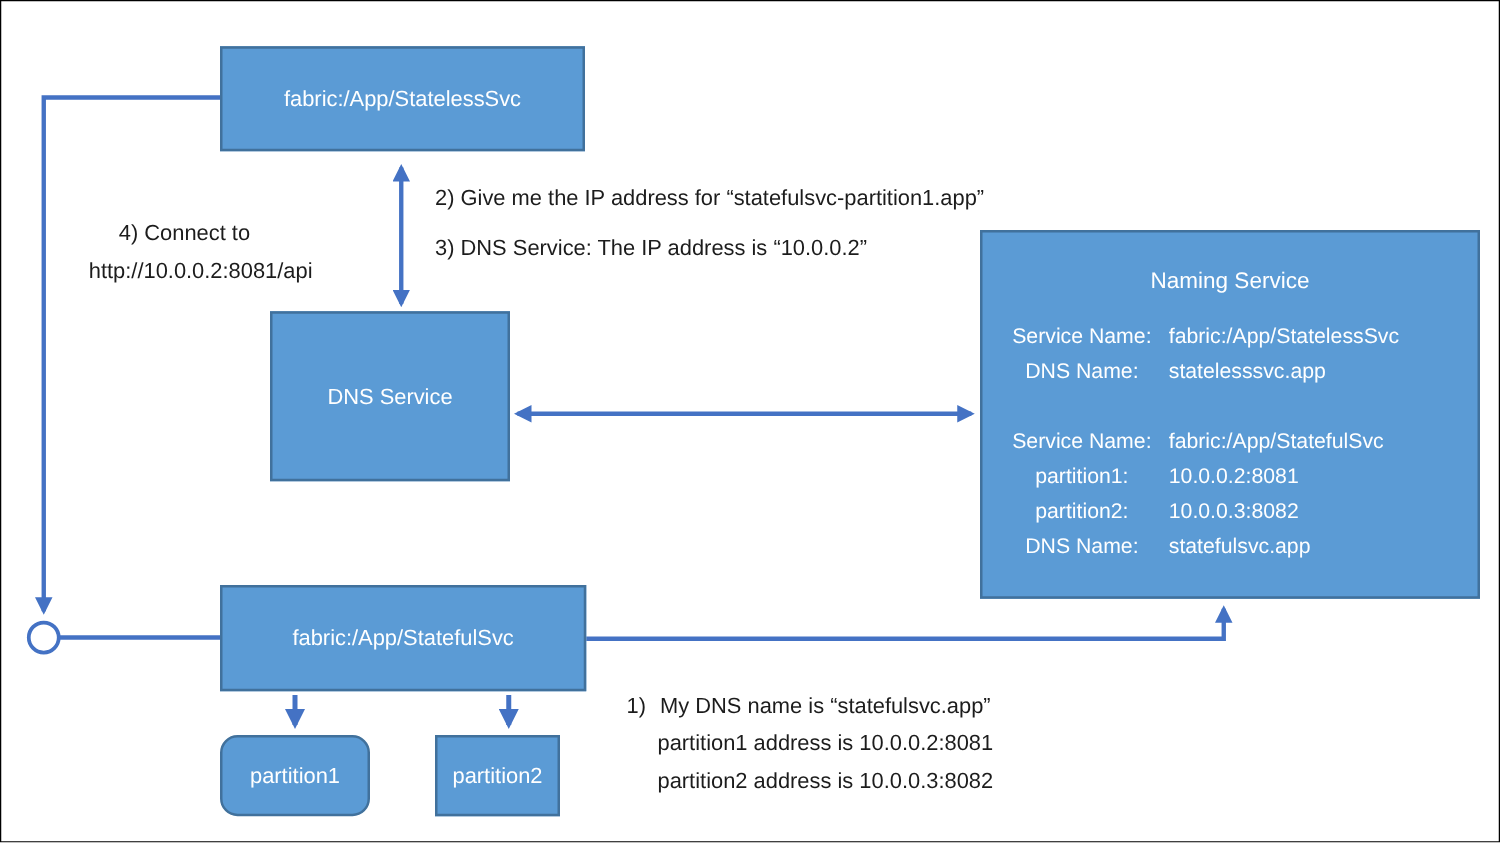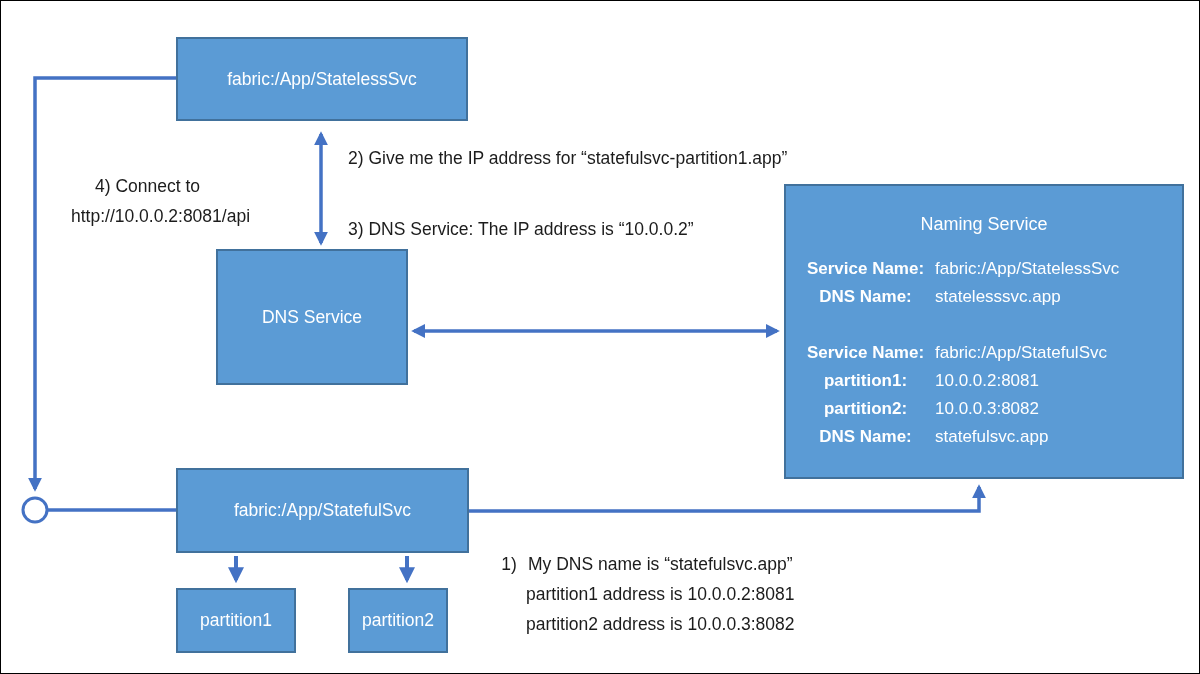--- a/index.html
+++ b/index.html
@@ -31,47 +31,47 @@
     color: var(--box-text, #ffffff);
     display: flex;
     align-items: center;
     justify-content: center;
     text-align: center;
     font-size: 17.5px;
   }
   #box-stateless { left: 175px; top: 36px;  width: 292px; height: 84px; }
   #box-dns       { left: 215px; top: 248px; width: 192px; height: 136px; }
   #box-stateful  { left: 175px; top: 467px; width: 293px; height: 85px; }
-  #box-p1        { left: 175px; top: 587px; width: 120px; height: 65px; }
+  #box-p1        { left: 175px; top: 587px; width: 120px; height: 65px; border-radius: 14px; }
   #box-p2        { left: 347px; top: 587px; width: 100px; height: 65px; }
 
   #box-naming {
     left: 783px; top: 183px; width: 400px; height: 295px;
     display: block;
     font-size: 17px;
   }
   .naming-title {
     margin-top: 28px;
     text-align: center;
     font-size: 18px;
   }
   .naming-rows { margin-top: 20px; padding-left: 10px; }
   .naming-row { display: flex; line-height: 28px; min-height: 28px; white-space: nowrap; }
-  .naming-row .lbl { width: 139px; flex: none; font-weight: bold; }
+  .naming-row .lbl { width: 139px; flex: none; }
 
   .note {
     position: absolute;
     color: #1c1c1c;
     font-size: 17.5px;
     line-height: 30px;
     white-space: nowrap;
     text-align: center;
   }
   #note-step2 { left: 347px; top: 142px; }
-  #note-step3 { left: 347px; top: 213px; }
+  #note-step3 { left: 347px; top: 182px; }
   #note-step4 { left: 44px;  top: 170px; }
   #note-step4 .cont { margin-left: 26px; }
   #note-step1 { left: 489px; top: 548px; }
   #note-step1 .first { display: flex; }
   #note-step1 .marker { width: 38px; flex: none; }
   #note-step1 .cont { margin-left: 36px; }
 </style>
 </head>
 <body>
 

